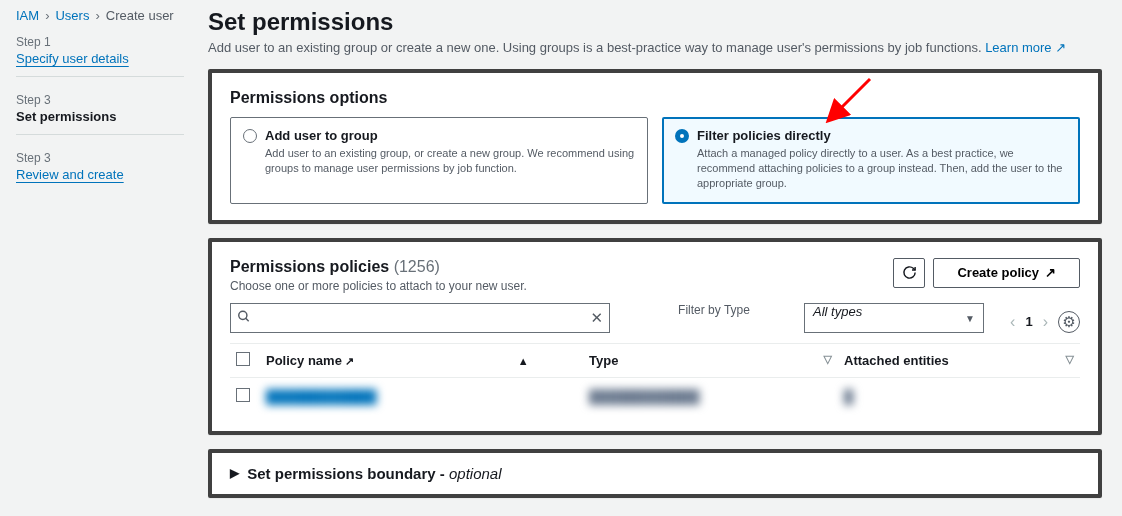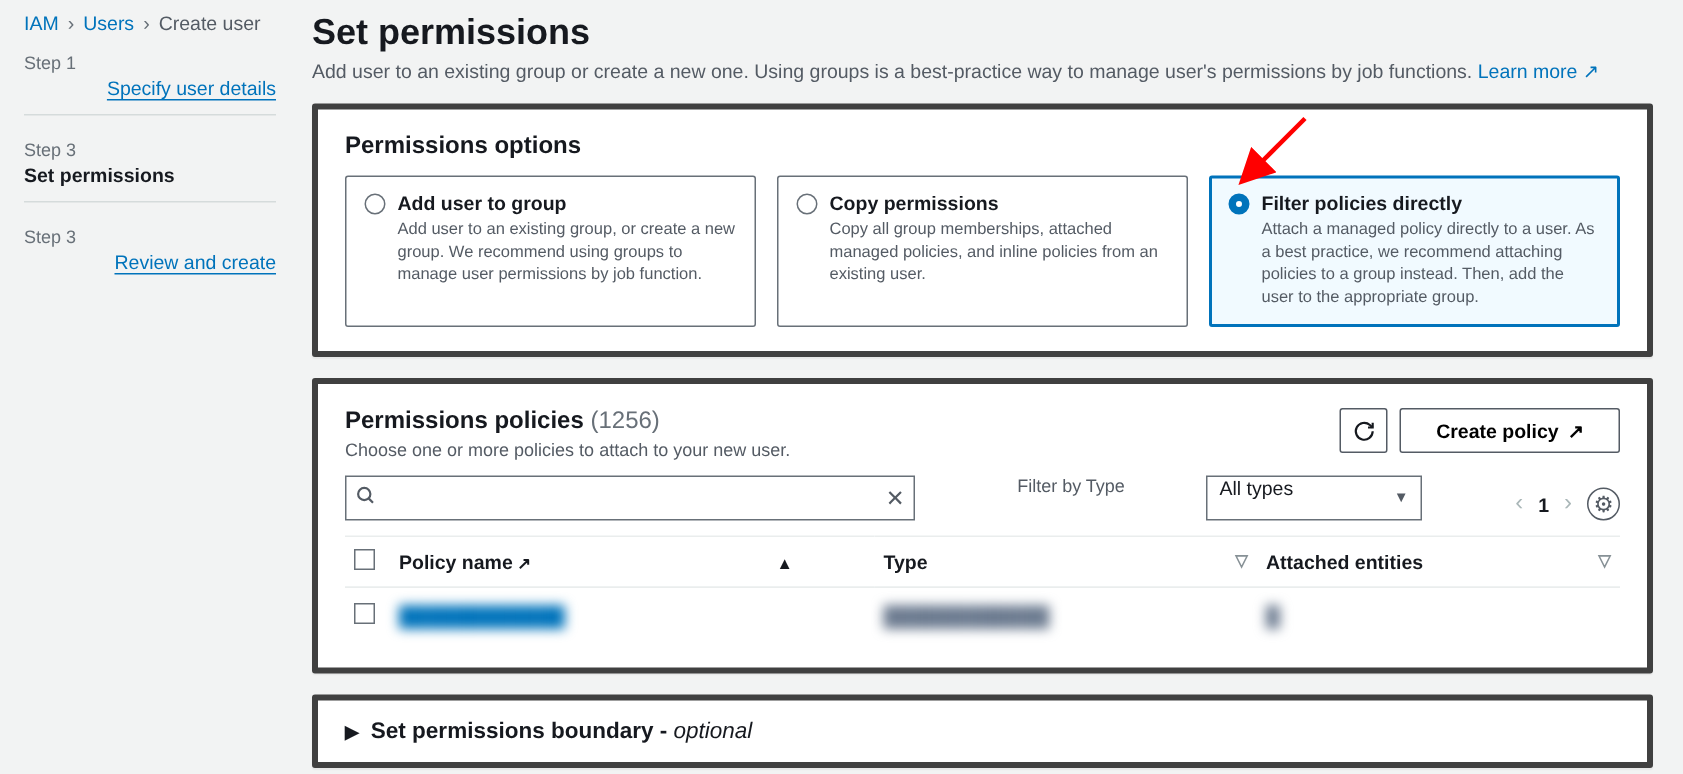--- a/index.html
+++ b/index.html
@@ -10,21 +10,21 @@
 
   
   .side { width: 200px; padding: 8px 16px; }
   .breadcrumb { font-size: 13px; margin-bottom: 12px; display: flex; align-items: center; gap: 6px; flex-wrap: wrap; }
   .breadcrumb .crumb-link { color: #0073bb; }
   .breadcrumb .sep { color: #687078; }
   .breadcrumb .current { color: #545b64; }
   .step { margin-bottom: 16px; border-bottom: 1px solid #d5dbdb; padding-bottom: 10px; }
   .step:last-child { border-bottom: none; }
   .step-num { font-size: 12px; color: #687078; margin-bottom: 2px; }
-  .step-link { font-size: 13px; color: #0073bb; text-decoration: underline; text-underline-offset: 3px; cursor: pointer; text-align: right; }
+  .step-link { font-size: 13px; color: #0073bb; text-decoration: underline; text-underline-offset: 3px; cursor: pointer; }
   .step-current { font-size: 13px; font-weight: 700; color: #16191f; }
 
   
   .main { flex: 1; padding: 8px 20px 20px 8px; position: relative; }
   h1.title { font-size: 24px; font-weight: 700; margin-bottom: 4px; }
   .subtitle { font-size: 13px; color: #545b64; margin-bottom: 14px; }
   .subtitle a { color: #0073bb; }
 
   .panel { background: #fff; border: 4px solid #404040; border-radius: 2px; padding: 16px 18px; margin-bottom: 14px; box-shadow: 0 1px 1px rgba(0,0,0,0.05); }
   .panel h2 { font-size: 16px; font-weight: 700; margin-bottom: 10px; }
@@ -49,21 +49,21 @@
   .icon-btn { width: 32px; height: 30px; border: 1px solid #545b64; background: #fff; display: flex; align-items: center; justify-content: center; cursor: pointer; border-radius: 2px; }
   .btn { height: 30px; padding: 0 23px; border: 1px solid #545b64; background: #fff; font-size: 13px; font-weight: 700; display: inline-flex; align-items: center; gap: 6px; cursor: pointer; border-radius: 2px; }
 
   .filter-row { display: flex; gap: 14px; align-items: flex-end; margin-top: 10px; }
   .search-wrap { flex: 0 0 380px; position: relative; }
   .search-input { width: 100%; height: 30px; padding: 0 28px 0 28px; border: 1px solid #687078; font-size: 13px; }
   .search-icon { position: absolute; left: 7px; top: 50%; transform: translateY(-50%); color: #545b64; }
   .clear-icon { position: absolute; right: 7px; top: 50%; transform: translateY(-50%); color: #545b64; cursor: pointer; font-size: 15px; }
   .type-wrap { display: flex; flex-direction: row; }
   .type-label { font-size: 12px; color: #545b64; margin-bottom: 3px; text-align: center; width: 180px;}
-  .type-select { width: 144px; height: 30px; border: 1px solid #687078; padding: 0 24px 0 8px; background: #fff; font-size: 13px; position: relative; }
+  .type-select { width: 180px; height: 30px; border: 1px solid #687078; padding: 0 24px 0 8px; background: #fff; font-size: 13px; position: relative; font-style: italic; }
   .type-select::after { content: "▼"; position: absolute; right: 8px; top: 50%; transform: translateY(-50%); font-size: 10px; color: #545b64; }
   .pager-right { margin-left: auto; display: flex; align-items: center; gap: 10px; color: #545b64; }
   .pager-right .pg-btn { color: #aab7b8; cursor: pointer; font-size: 16px; }
   .pager-right .page-num { color: #16191f; font-weight: 700; }
   .gear { font-size: 15px; color: #545b64; cursor: pointer; }
   .gear-circle {border:1px solid #545b64; border-radius:50%; width:22px; height:22px; display:flex; align-items:center; justify-content:center;}
 
   table.pol-table { width: 100%; margin-top: 10px; border-collapse: collapse; }
   table.pol-table th { text-align: left; font-size: 13px; font-weight: 700; color: #16191f; padding: 8px 6px; border-top: 1px solid #eaeded; border-bottom: 1px solid #eaeded; }
   table.pol-table th.sortable { cursor: pointer; }
@@ -128,27 +128,20 @@
         </svg>
 
         <div class="option-card">
           <div class="opt-head">
             <span class="radio-dot"></span>
             <span class="opt-title">Add user to group</span>
           </div>
           <div class="opt-desc">Add user to an existing group, or create a new group. We recommend using groups to manage user permissions by job function.</div>
         </div>
 
-        <div class="option-card">
-          <div class="opt-head">
-            <span class="radio-dot"></span>
-            <span class="opt-title">Copy permissions</span>
-          </div>
-          <div class="opt-desc">Copy all group memberships, attached managed policies, and inline policies from an existing user.</div>
-        </div>
 
         <div class="option-card selected">
           <div class="opt-head">
             <span class="radio-dot"></span>
             <span class="opt-title">Filter policies directly</span>
           </div>
           <div class="opt-desc">Attach a managed policy directly to a user. As a best practice, we recommend attaching policies to a group instead. Then, add the user to the appropriate group.</div>
         </div>
       </div>
     </section>

